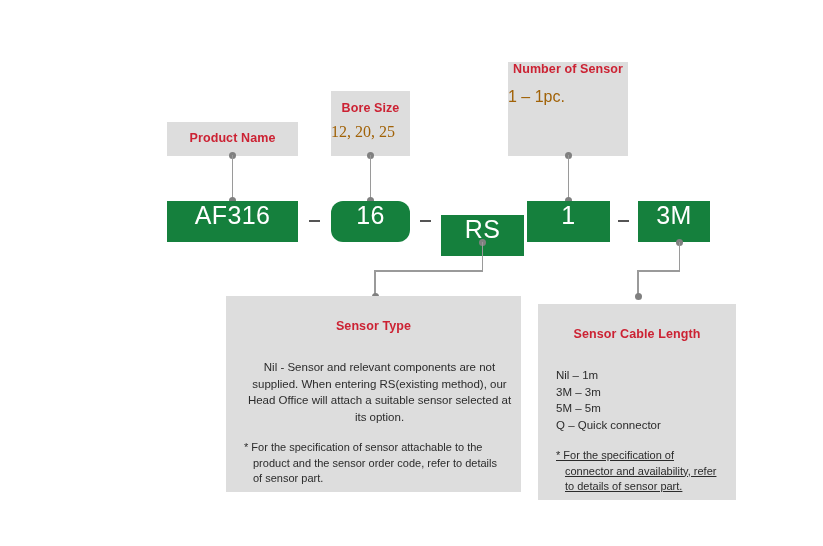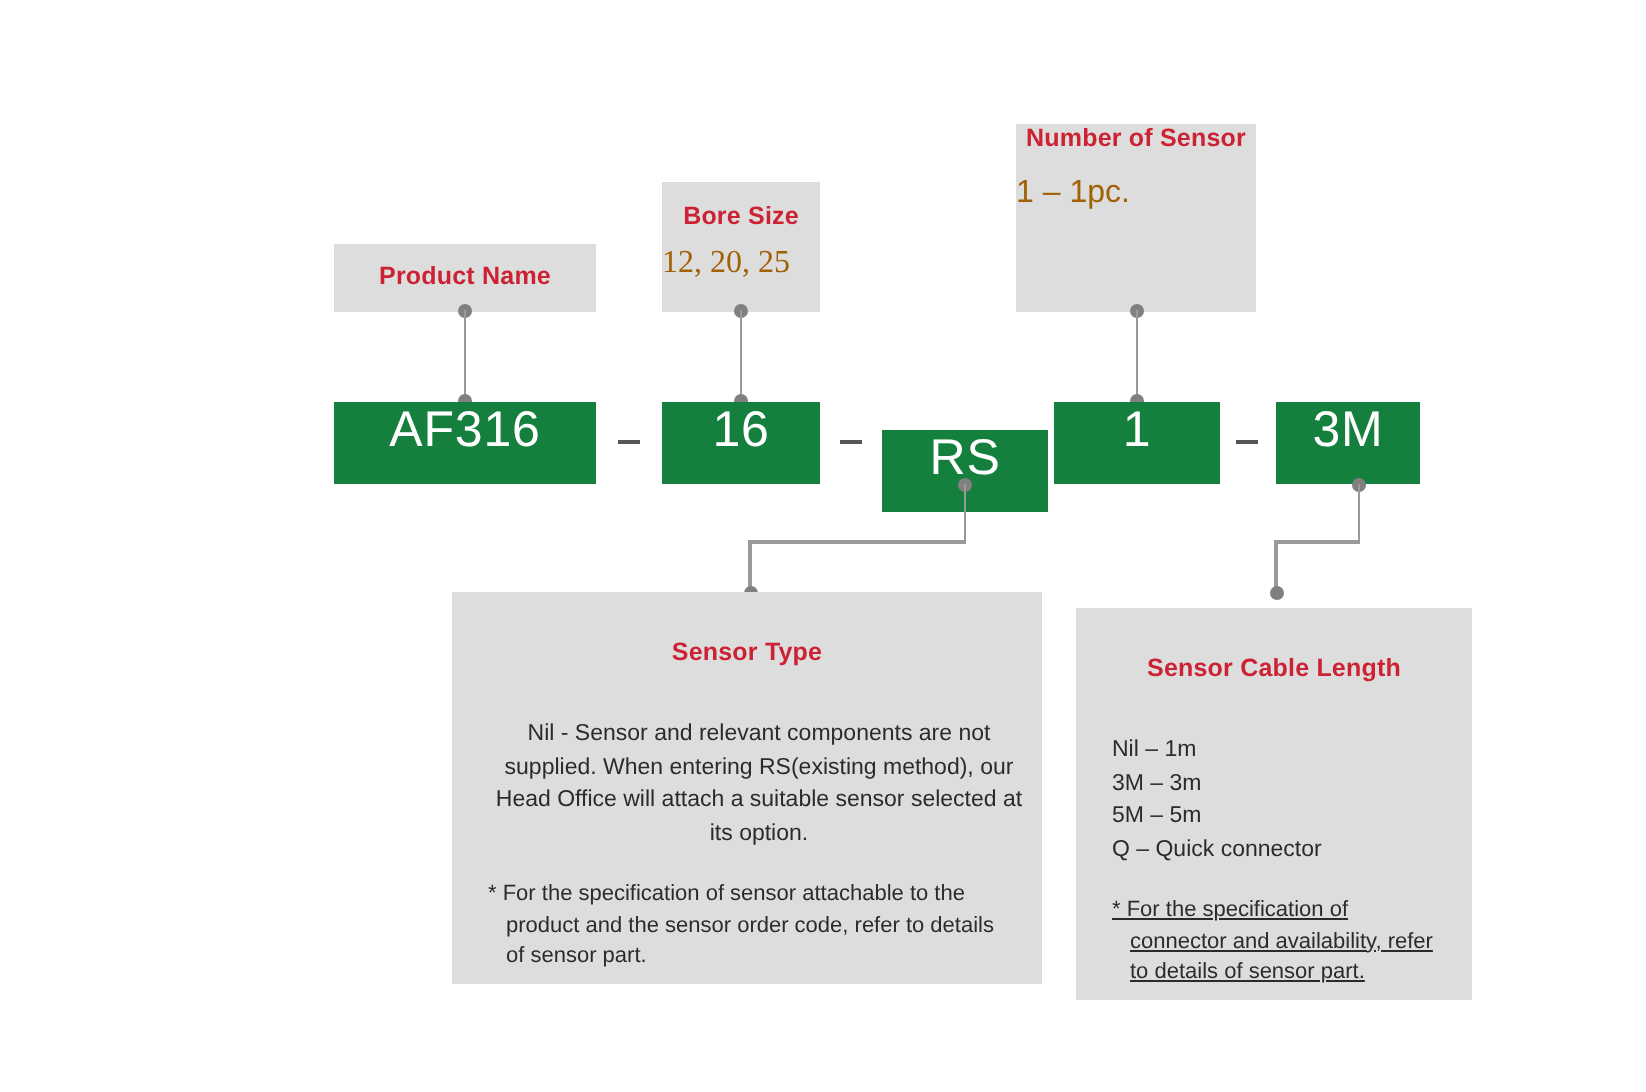--- a/index.html
+++ b/index.html
@@ -130,21 +130,21 @@
   <div class="dot" style="left:565px; top:152px;"></div>
   <div class="vline" style="left:567.7px; top:155px; height:46px;"></div>
   <div class="dot" style="left:565px; top:197px;"></div>
 
   <div class="red-bar" style="left:167px; top:201px; width:131px; height:41px;">
     <span>AF316</span>
   </div>
 
   <div class="dash" style="left:309px; top:220px;"></div>
 
-  <div class="red-bar" style="left:331px; top:201px; width:79px; height:41px;">
+  <div class="red-bar" style="left:331px; top:201px; width:79px; height:41px;border-radius:12px;">
     <span>16</span>
   </div>
 
   <div class="dash" style="left:420px; top:220px;"></div>
 
   <div class="red-bar" style="left:441px; top:215px; width:83px; height:41px;">
     <span>RS</span>
   </div>
 
   <div class="red-bar" style="left:527px; top:201px; width:83px; height:41px;">

